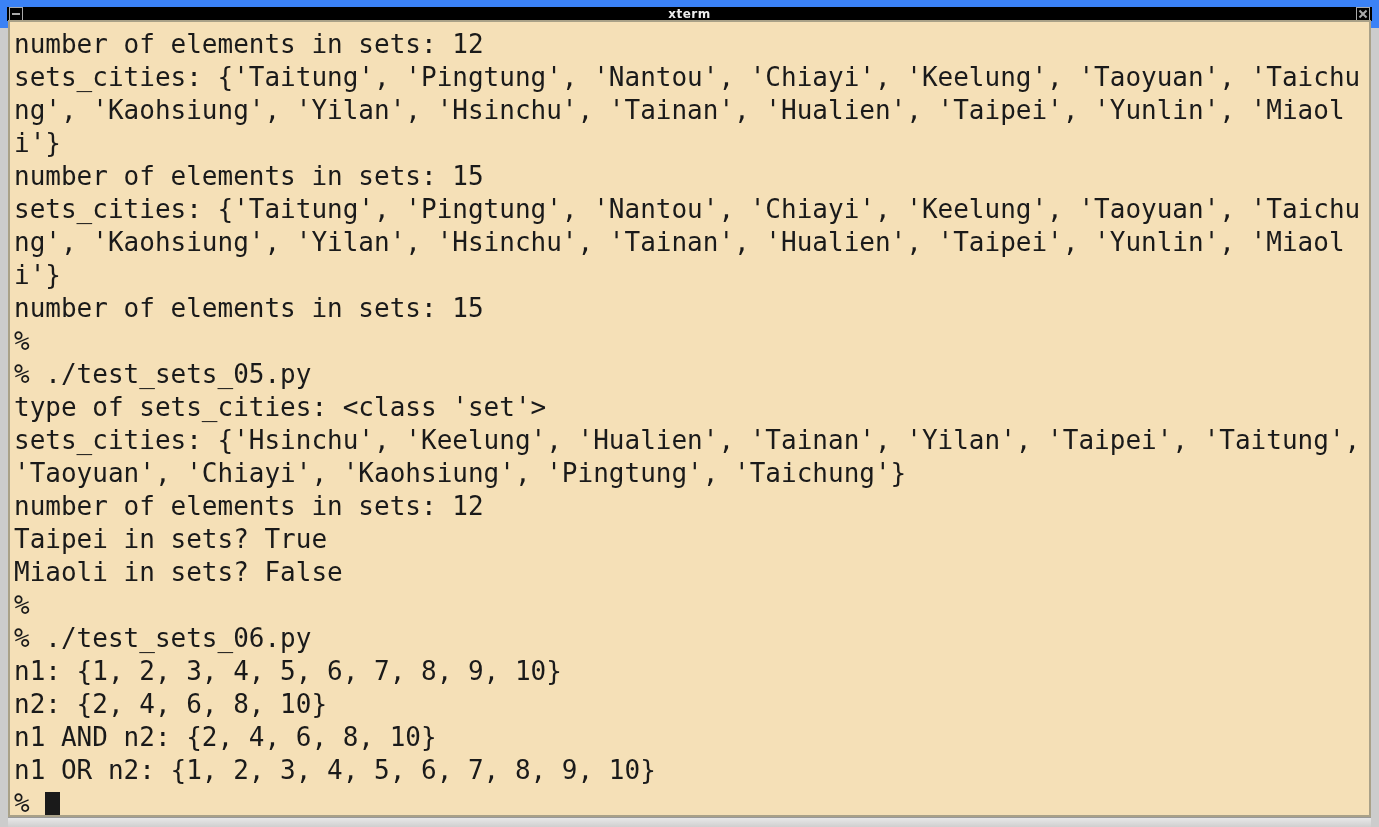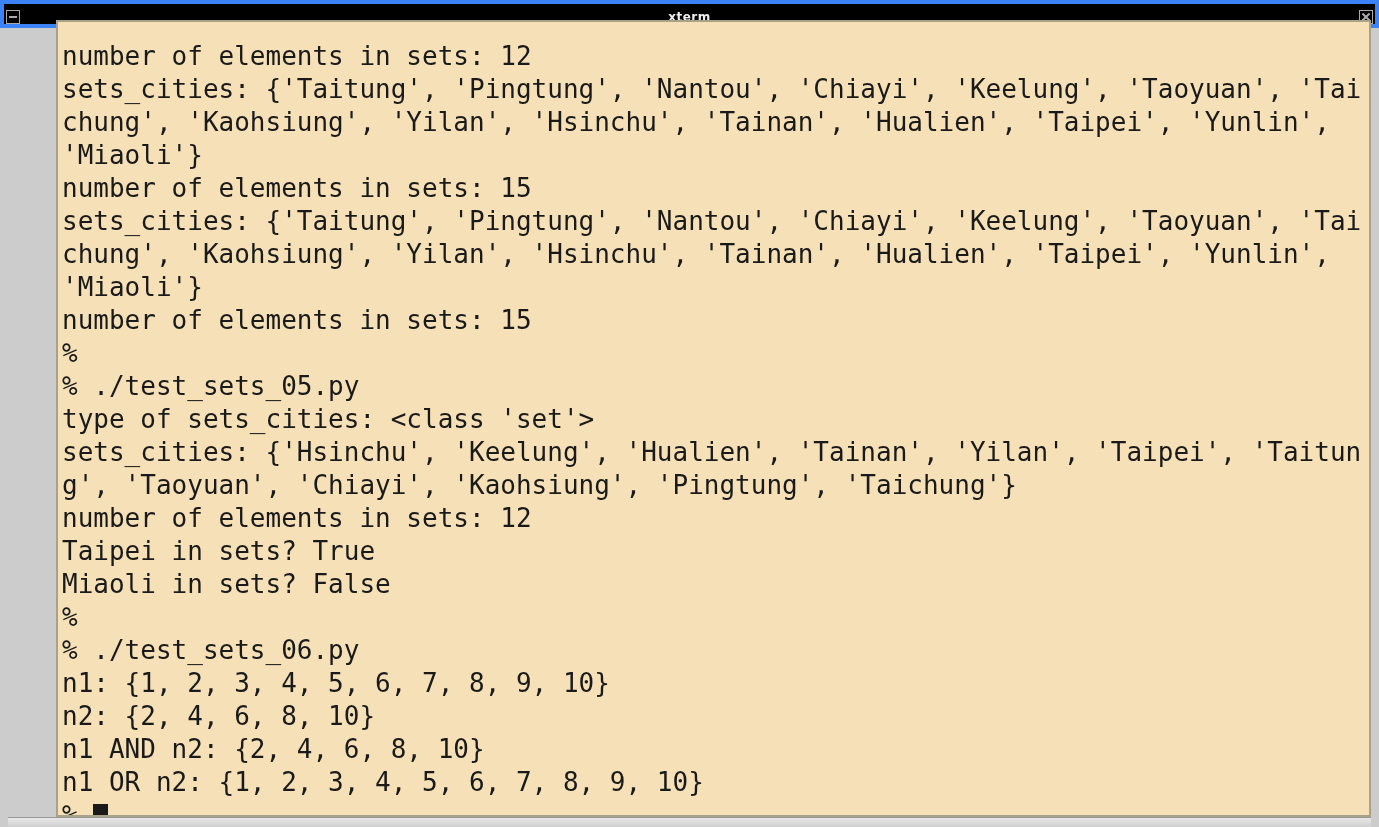--- a/index.html
+++ b/index.html
@@ -16,24 +16,24 @@
     top: 0;
     left: 0;
     width: 1379px;
     height: 827px;
     background: #cccccc;
     box-sizing: border-box;
   }
   .titlebar {
     height: 28px;
     background: #000000;
-    border: 4px solid #3b82f6;
+    border: 7px solid #3b82f6;
     box-sizing: border-box;
     display: flex;
-    align-items: flex-end;
+    align-items: flex-start;
     position: relative;
   }
   .title-left-box {
     width: 14px;
     height: 14px;
     margin-left: 2px;
     border: 1px solid #aaa;
     background: #000;
     box-sizing: border-box;
     position: relative;
@@ -76,23 +76,22 @@
 
   .client {
     position: absolute;
     top: 20px;
     left: 8px;
     right: 8px;
     bottom: 10px;
     background: #f5e0b7;
     border: 2px solid #a9a188;
     box-sizing: border-box;
-    padding: 18px 4px;
+    padding: 6px 4px;
     overflow: hidden;
-    margin-left: 48px;
   }
   .term {
     font-family: "DejaVu Sans Mono", "Liberation Mono", "Courier New", monospace;
     font-size: 26px;
     line-height: 33px;
     color: #1a1a1a;
     white-space: pre-wrap;
     word-break: break-all;
     letter-spacing: 0px;
   }

